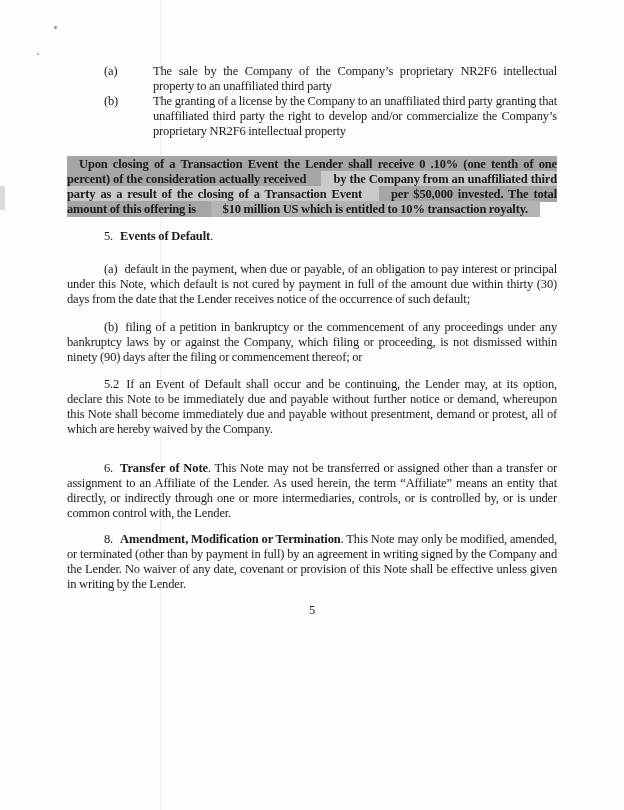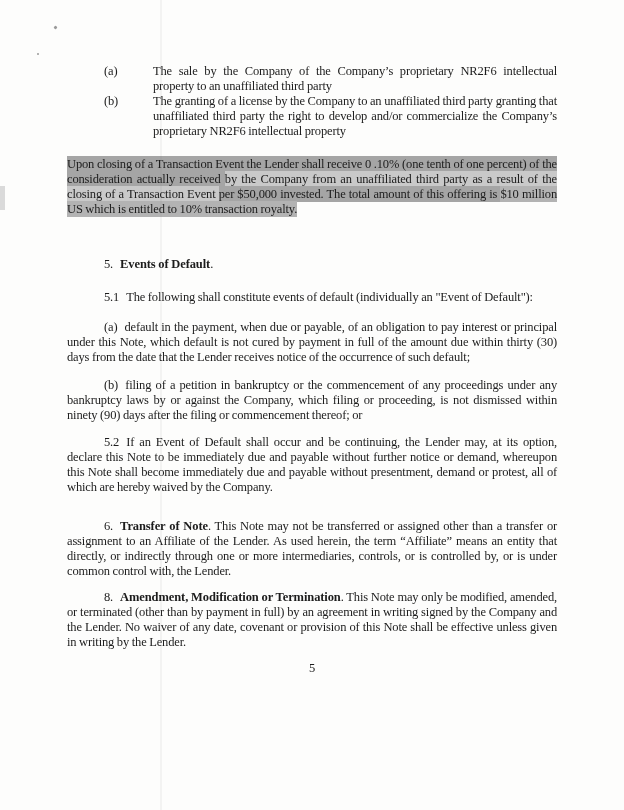--- a/index.html
+++ b/index.html
@@ -22,29 +22,29 @@
   .speck.s1{left:54px;top:26px;width:3px;height:3px;transform:rotate(40deg);}
   .speck.s2{left:37px;top:53px;width:2px;height:2px;}
   .smudge{position:absolute;left:0;top:186px;width:5px;height:24px;background:rgba(140,140,140,0.30);}
   
   .ab-list{margin:0 0 18px 37px;}
   .ab-item{display:flex;}
   .ab-marker{width:26px;flex:0 0 26px;}
   .ab-text{flex:1;text-align:justify;margin-left:23px;}
   
   .hl-para{margin:0 0 9px 0;text-align:justify;}
-  .hl-para span{padding:1px 0;}
+  .hl-para span{padding:1px 12px;font-weight:bold;}
   
   .stray{margin:0;}
   p{margin:0;}
   .para{text-align:justify;text-indent:37px;}
   .lead{padding-right:7px;}
   .mb13{margin-bottom:13px;} .mb12{margin-bottom:12px;} .mb15{margin-bottom:15px;}
   .mb14{margin-bottom:14px;} .mb10{margin-bottom:24px;} .mb11{margin-bottom:11px;}
-  .heading{margin-top:40px;margin-bottom:18px;text-align:left;}
+  .heading{margin-top:12px;margin-bottom:18px;text-align:left;}
   .pagenum{margin-top:11px;text-align:center;}
   b{letter-spacing:-0.1px;}
 </style>
 </head>
 <body>
 
 <div class="page">
   <div class="vline"></div>
   <div class="speck s1"></div>
   <div class="speck s2"></div>
@@ -61,21 +61,20 @@
         <span class="ab-marker">(b)</span>
         <span class="ab-text">The granting of a license by the Company  to an unaffiliated  third party granting that unaffiliated  third party the right to  develop and/or  commercialize the Company’s proprietary NR2F6 intellectual property</span>
       </div>
     </div>
 
     <p class="hl-para"><span style="background-color: rgb(165, 165, 165);">Upon closing of a Transaction Event the Lender shall receive 0 .10% (one tenth of one percent) of the consideration actually received </span><span style="background-color: rgb(201, 201, 201);">by the Company from an unaffiliated third party as a result of the closing of a Transaction Event </span><span style="background-color: rgb(165, 165, 165);">per $50,000 invested. The total amount of this offering is </span><span style="background-color: rgb(179, 179, 179);">$10 million US which is entitled to 10% transaction royalty.</span></p>
 
 
     <p class="para heading"><span class="lead">5.</span><b>Events of Default</b><span>.</span></p>
 
-    <p class="para mb15"><span class="lead">5.1</span><span>The following shall constitute events of default (individually an "Event of Default"):</span></p>
 
     <p class="para mb13"><span class="lead">(a)</span><span>default in the payment, when due or payable, of an obligation to pay interest or principal under this Note, which default is not cured by payment in full of the amount due within thirty (30) days from the date that the Lender receives notice of the occurrence of such default;</span></p>
 
     <p class="para mb12"><span class="lead">(b)</span><span>filing of a petition in bankruptcy or the commencement of any proceedings under any bankruptcy laws by or against the Company, which filing or proceeding, is not dismissed within ninety (90) days after the filing or commencement thereof; or</span></p>
 
 
     <p class="para mb10"><span class="lead">5.2</span><span>If an Event of Default shall occur and be continuing, the Lender may, at its option, declare this Note to be immediately due and payable without further notice or demand, whereupon this Note shall become immediately due and payable without presentment, demand or protest, all of which are hereby waived by the Company.</span></p>
 
     <p class="para mb11"><span class="lead">6.</span><b>Transfer of Note</b><span>. This Note may not be transferred or assigned other than a transfer or assignment to an Affiliate of the Lender.  As used herein, the term “Affiliate” means an entity that directly, or indirectly through one or more intermediaries, controls, or is controlled by, or is under common control with, the Lender.</span></p>
 

